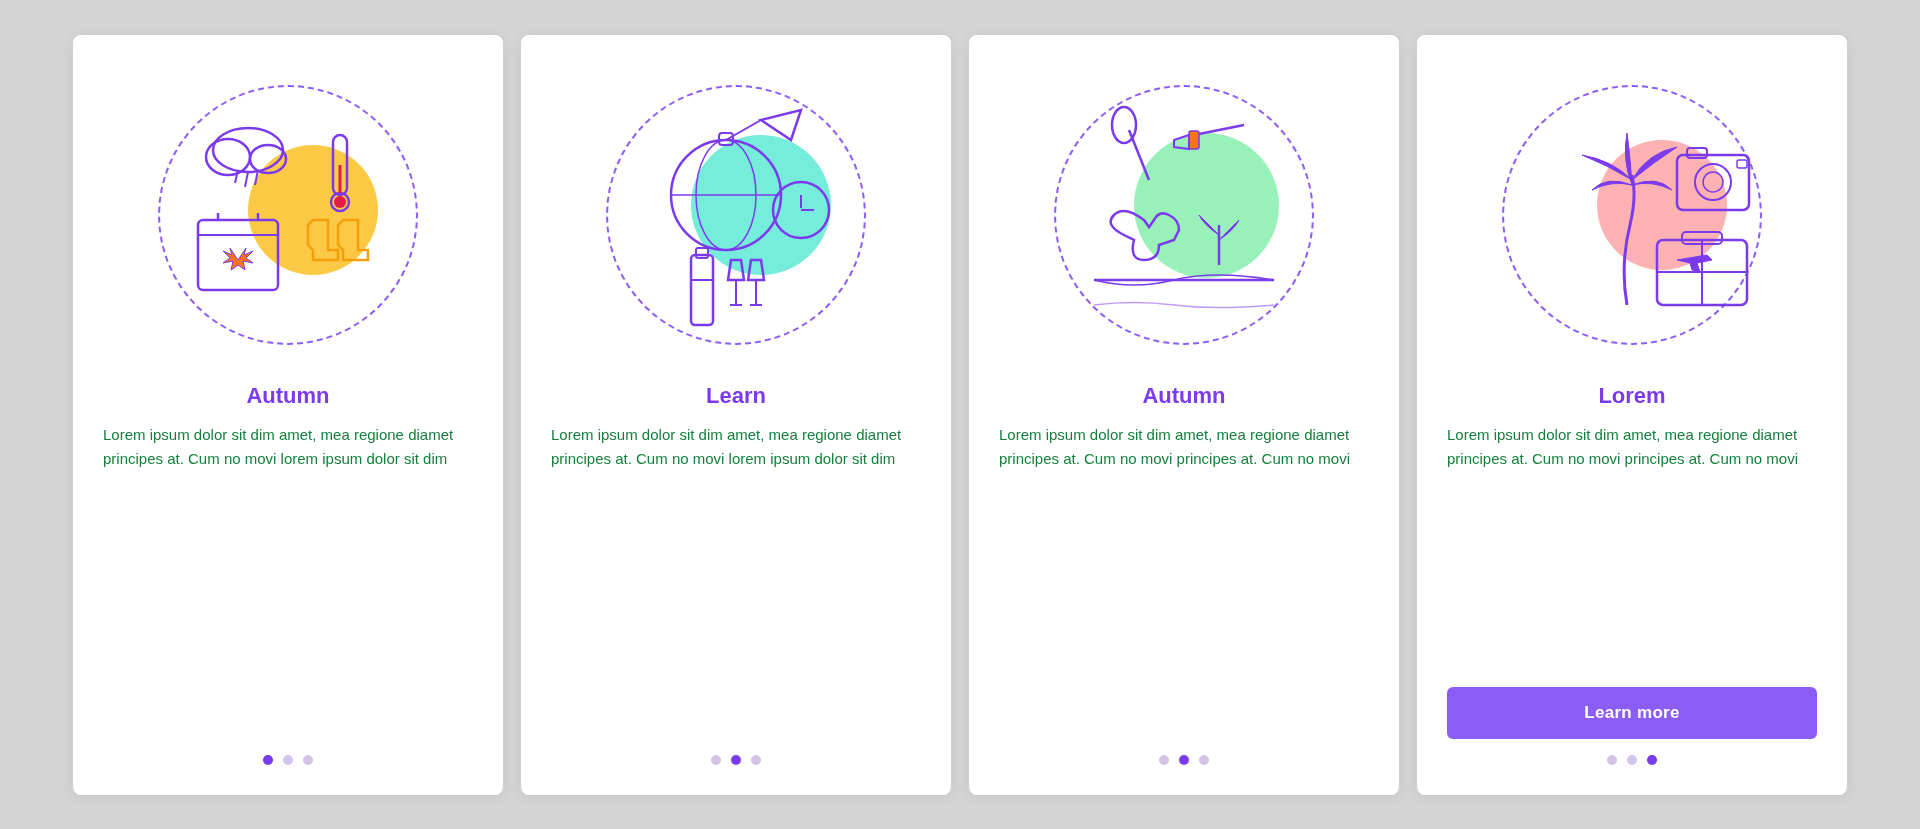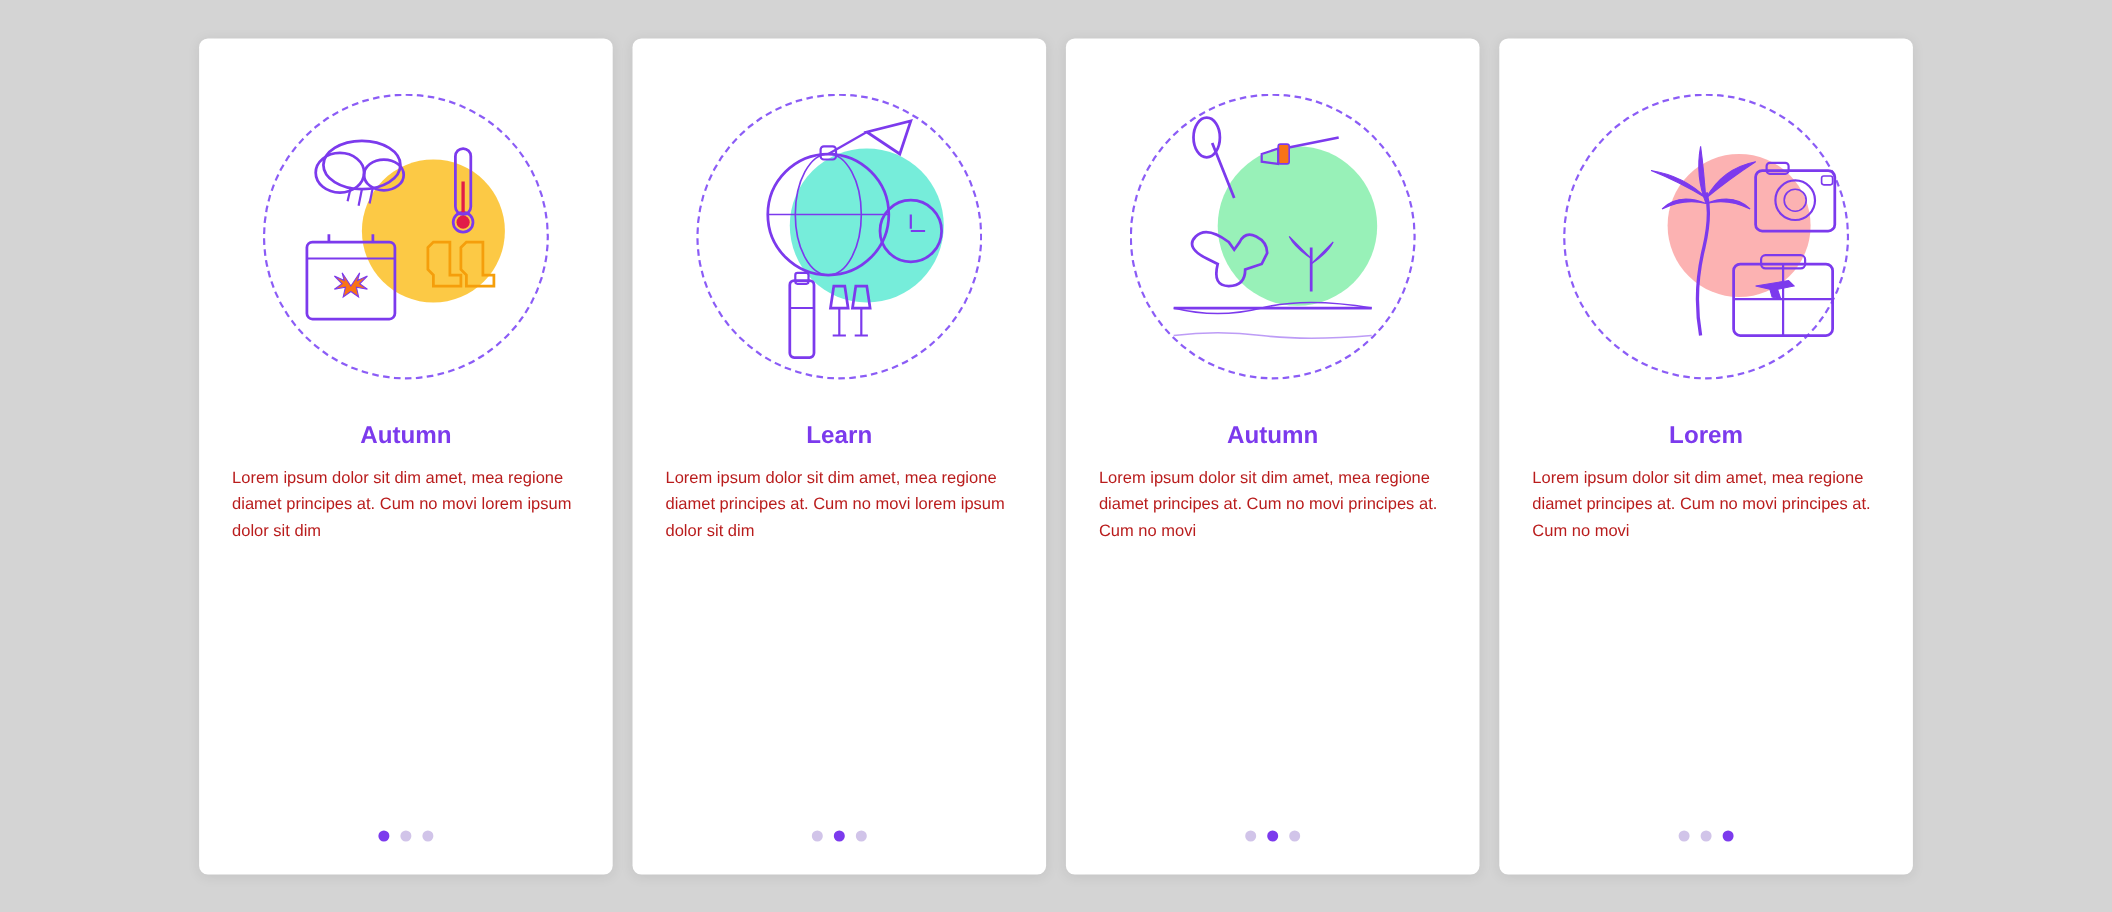--- a/index.html
+++ b/index.html
@@ -16,21 +16,21 @@
     }
 
     .cards-container {
       display: flex;
       gap: 18px;
       padding: 30px;
     }
 
     .card {
       background: #ffffff;
-      width: 376px;
+      width: 430px;
       min-height: 760px;
       border-radius: 8px;
       display: flex;
       flex-direction: column;
       align-items: center;
       padding: 30px 30px 24px 30px;
       box-shadow: 0 2px 12px rgba(0,0,0,0.08);
       position: relative;
     }
 
@@ -71,21 +71,21 @@
     .season-title {
       font-size: 22px;
       font-weight: 700;
       color: #7c3aed;
       margin-bottom: 14px;
       text-align: center;
     }
 
     .season-text {
       font-size: 15px;
-      color: #b91c1c;
+      color: #15803d;
       line-height: 1.6;
       text-align: left;
       width: 100%;
       margin-bottom: 20px;
       flex: 1;
     }
 
     .dots-row {
       display: flex;
       gap: 10px;
@@ -268,20 +268,21 @@
         <rect x="175" y="175" width="90" height="65" rx="6" fill="none" stroke="#7c3aed" stroke-width="2.5"></rect>
         <rect x="200" y="167" width="40" height="12" rx="4" fill="none" stroke="#7c3aed" stroke-width="2"></rect>
         <line x1="220" y1="175" x2="220" y2="240" stroke="#7c3aed" stroke-width="2"></line>
         <line x1="175" y1="207" x2="265" y2="207" stroke="#7c3aed" stroke-width="2"></line>
 
         <path d="M195 195 L225 190 L230 195 L215 198 L218 207 L210 205 L208 198 Z" fill="#7c3aed" stroke="#7c3aed" stroke-width="1"></path>
       </svg>
     </div>
     <div class="season-title">Lorem</div>
     <div class="season-text">Lorem ipsum dolor sit dim amet, mea regione diamet principes at. Cum no movi principes at. Cum no movi</div>
+    <button class="learn-more-btn">Learn more</button>
     <div class="dots-row">
       <div class="dot"></div>
       <div class="dot"></div>
       <div class="dot active"></div>
     </div>
   </div>
 
 </div>
 
 </body></html>

